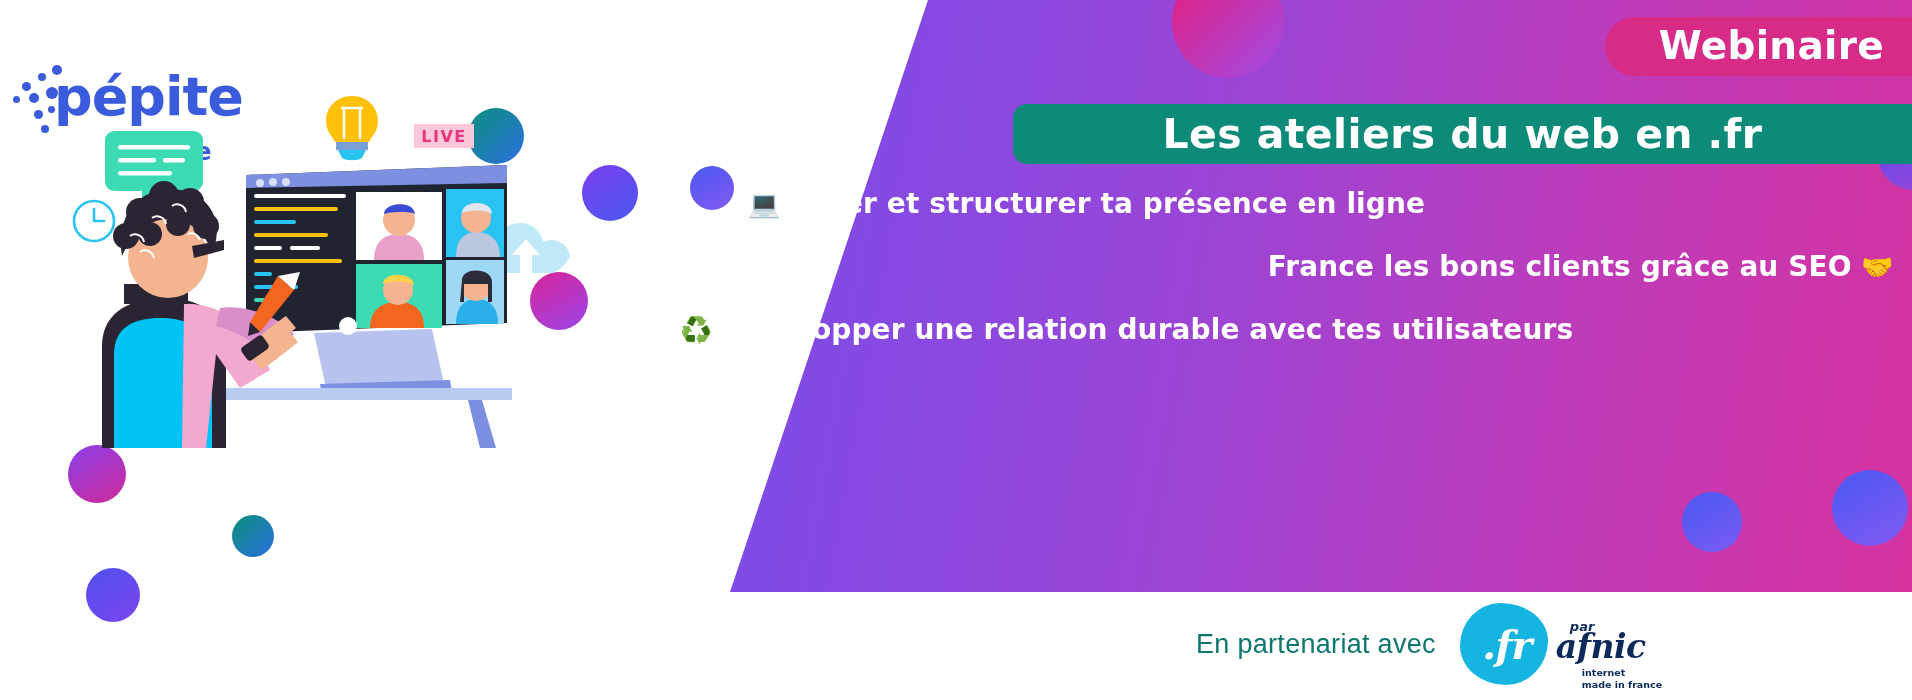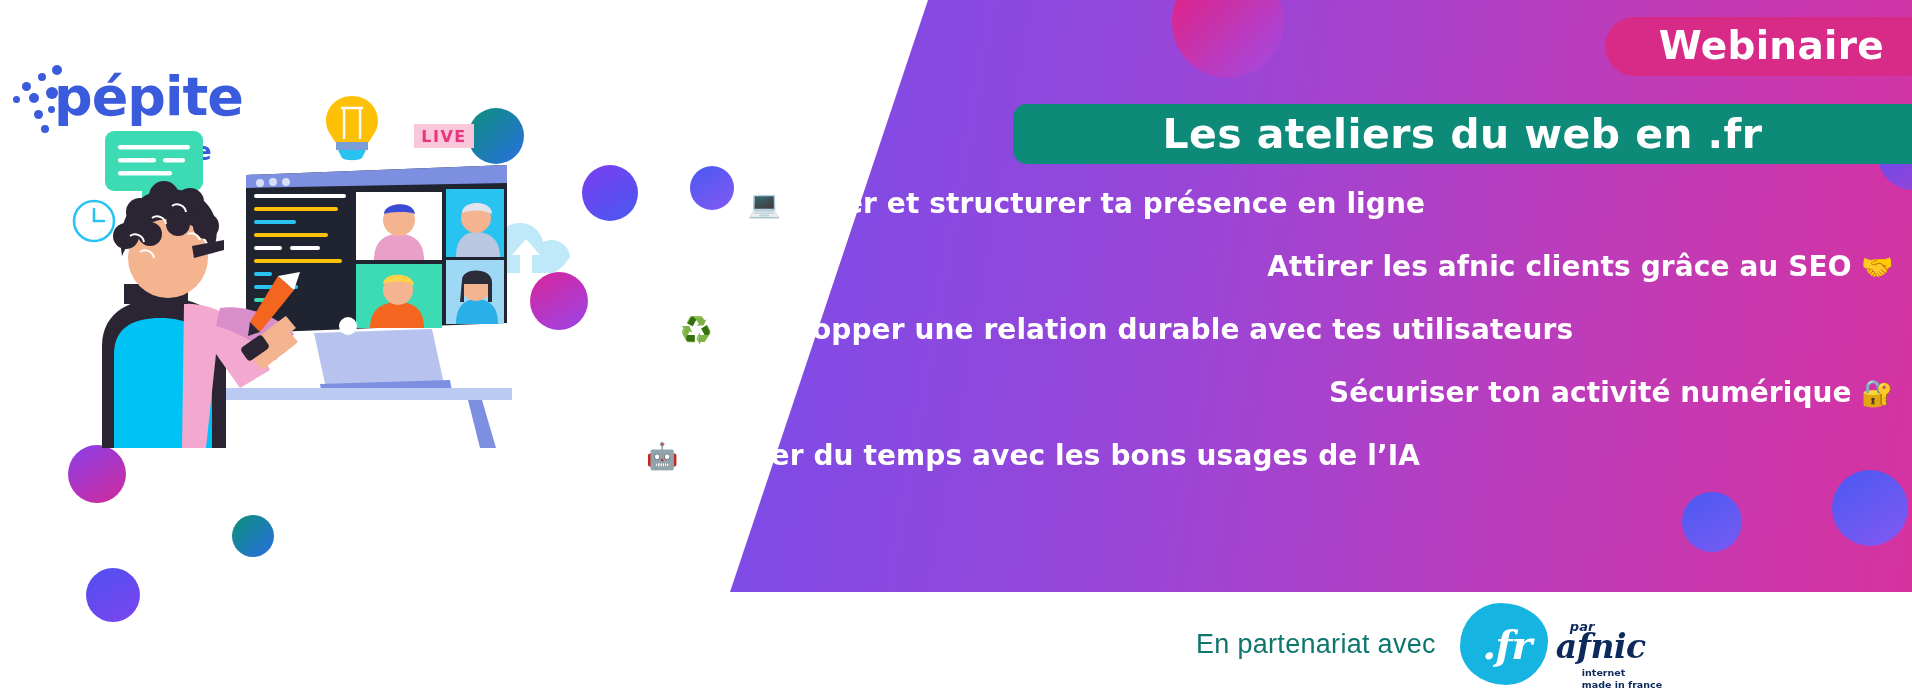--- a/index.html
+++ b/index.html
@@ -260,34 +260,26 @@
   <div class="title-band">
     <span class="title-band-text">Les ateliers du web en  .fr</span>
   </div>
 
   <div class="bullets">
     <div class="bline bl-left" style="top:18px;">
       <span class="emo">💻</span>
       <span>Créer et structurer ta présence en ligne</span>
     </div>
     <div class="bline bl-right" style="top:81px;">
-      <span>Attirer les afnic clients grâce au SEO</span>
+      <span>France les bons clients grâce au SEO</span>
       <span class="emo">🤝</span>
     </div>
     <div class="bline bl-left" style="top:144px;left:40px;">
       <span class="emo">♻️</span>
       <span>Développer une relation durable avec tes utilisateurs</span>
-    </div>
-    <div class="bline bl-right" style="top:207px;">
-      <span>Sécuriser ton activité numérique</span>
-      <span class="emo">🔐</span>
-    </div>
-    <div class="bline bl-left" style="top:270px;left:6px;">
-      <span class="emo">🤖</span>
-      <span>Gagner du temps avec les bons usages de l’IA</span>
     </div>
   </div>
 
   <div class="partner">
     <span class="partner-text">En partenariat avec</span>
     <div class="fr-logo">
       <div class="fr-blob"></div>
       <div class="fr-mark">.fr</div>
     </div>
     <div class="afnic">

